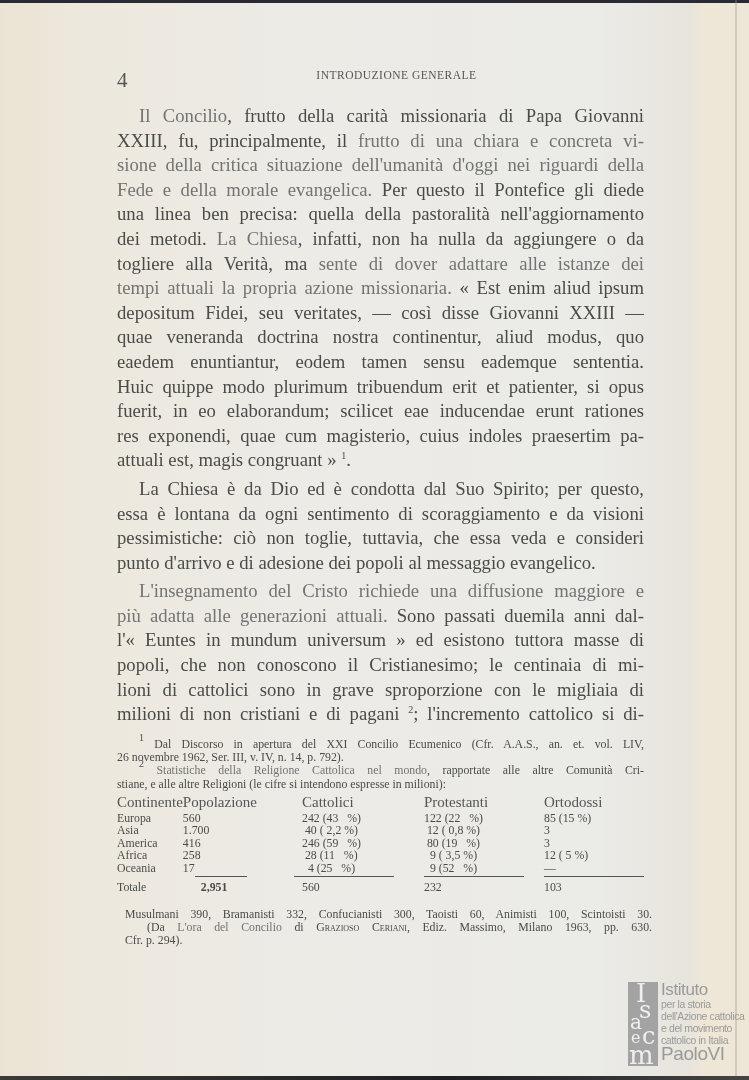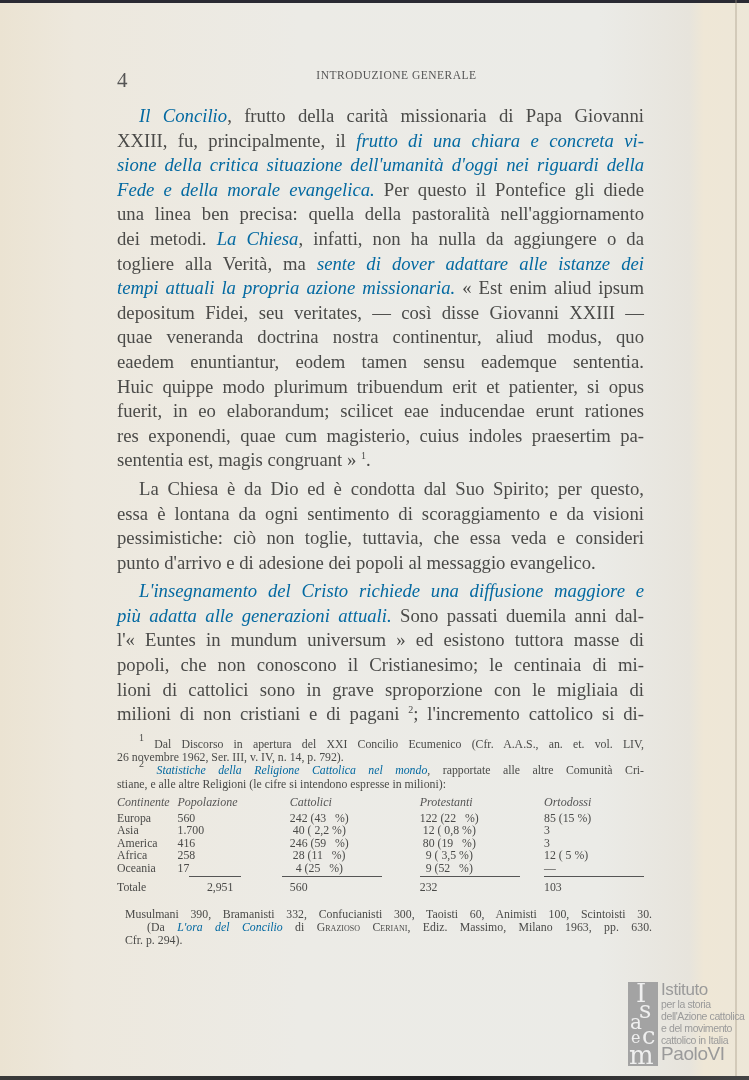--- a/index.html
+++ b/index.html
@@ -13,30 +13,30 @@
   .bottomedge { position:absolute; left:0; bottom:0; width:749px; height:4px; background:linear-gradient(90deg,#3a3a3a 0%, #1f1f22 60%, #444 100%); }
   .fold { position:absolute; left:735px; top:0; width:2px; height:1080px; background:rgba(160,150,130,0.35); }
   .page { position:absolute; left:117px; top:0; width:527px; }
   .running { position:absolute; top:66px; left:0; width:527px; height:20px; }
   .pagenum { position:absolute; left:0; top:2px; font-family:"Liberation Serif", serif; font-size:21px; color:#555; }
   .runtitle { position:absolute; left:16px; width:527px; top:3px; text-align:center; font-family:"Liberation Serif", serif; font-size:11.5px; letter-spacing:0.5px; color:#555; }
   .body { position:absolute; top:104px; left:0; width:527px; font-family:"Liberation Serif", serif; font-size:18.7px; line-height:24.6px; color:#4a4a48; }
   .line { display:block; white-space:nowrap; text-align:justify; text-align-last:justify; height:24.6px; }
   .line.last { text-align-last:left; }
   .line.indent { padding-left:22px; }
-  .it { font-style:italic; color:#0369a1; }
+  .it { color:#737373; }
   sup { font-size:10px; vertical-align:7px; line-height:0; }
   .para-gap { height:4px; }
   .notes { position:absolute; top:738px; left:0; width:527px; font-family:"Liberation Serif", serif; font-size:11.8px; line-height:13.2px; color:#4a4a48; }
   .nline { display:block; white-space:nowrap; text-align:justify; text-align-last:justify; height:13.2px; }
   .nline.last { text-align-last:left; }
   .nline.indent { padding-left:22px; }
   table.stats { position:absolute; top:796px; left:0; width:527px; border-collapse:collapse; font-family:"Liberation Serif", serif; font-size:11.8px; color:#4a4a48; }
   table.stats td, table.stats th { padding:0; height:12.6px; line-height:12.6px; font-weight:normal; white-space:pre; }
-  table.stats th { font-style:italic; font-size:12px; color:#555; padding-bottom:3px; }
+  table.stats th { font-size:15px; color:#555; padding-bottom:3px; }
   .c0 { width:90px; text-align:left; }
   .c1 { width:62px; text-align:left; padding-right:10px !important; }
   .c2 { width:130px; text-align:left; padding-left:35px !important; }
   .c3 { width:120px; text-align:left; padding-left:30px !important; }
   .c4 { text-align:left; padding-left:20px !important; }
   tr.sumline td { height:4px; line-height:4px; }
   .rule { border-top:1px solid #555; }
   tr.total td { padding-top:2px !important; }
   .after { position:absolute; top:908px; left:8px; width:527px; font-family:"Liberation Serif", serif; font-size:11.8px; line-height:13.2px; color:#4a4a48; }
   .sc { font-variant:small-caps; }
@@ -69,21 +69,21 @@
         <span class="line"><span>una linea ben precisa: quella della pastoralità nell'aggiornamento</span></span>
         <span class="line"><span>dei metodi. </span><span class="it">La Chiesa</span><span>, infatti, non ha nulla da aggiungere o da</span></span>
         <span class="line"><span>togliere alla Verità, ma </span><span class="it">sente di dover adattare alle istanze dei</span></span>
         <span class="line"><span class="it">tempi attuali la propria azione missionaria.</span><span> « Est enim aliud ipsum</span></span>
         <span class="line"><span>depositum Fidei, seu veritates, — così disse Giovanni XXIII —</span></span>
         <span class="line"><span>quae veneranda doctrina nostra continentur, aliud modus, quo</span></span>
         <span class="line"><span>eaedem enuntiantur, eodem tamen sensu eademque sententia.</span></span>
         <span class="line"><span>Huic quippe modo plurimum tribuendum erit et patienter, si opus</span></span>
         <span class="line"><span>fuerit, in eo elaborandum; scilicet eae inducendae erunt rationes</span></span>
         <span class="line"><span>res exponendi, quae cum magisterio, cuius indoles praesertim pa-</span></span>
-        <span class="line last"><span>sententia est, magis congruant » </span><sup>1</sup><span>.</span></span>
+        <span class="line last"><span>attuali est, magis congruant » </span><sup>1</sup><span>.</span></span>
         <div class="para-gap"></div>
       </div>
     <div id="p2">
         <span class="line indent"><span>La Chiesa è da Dio ed è condotta dal Suo Spirito; per questo,</span></span>
         <span class="line"><span>essa è lontana da ogni sentimento di scoraggiamento e da visioni</span></span>
         <span class="line"><span>pessimistiche: ciò non toglie, tuttavia, che essa veda e consideri</span></span>
         <span class="line last"><span>punto d'arrivo e di adesione dei popoli al messaggio evangelico.</span></span>
         <div class="para-gap"></div>
       </div>
     <div id="p3">
@@ -155,21 +155,21 @@
         </tr>
         <tr class="sumline">
           <td class="c0"></td>
           <td class="c1"><div class="rule" style="width: 52px; margin-left: 12px;"></div></td>
           <td class="c2"><div class="rule" style="width: 100px; margin-left: -8px;"></div></td>
           <td class="c3"><div class="rule" style="width: 100px;"></div></td>
           <td class="c4"><div class="rule" style="width: 100px;"></div></td>
         </tr>
         <tr class="total">
           <td class="c0">Totale</td>
-          <td class="c1" style="text-align: center; padding-left: 18px;">2,951</td>
+          <td class="c1" style="text-align: left; padding-left: 18px; font-weight: bold;">2,951</td>
           <td class="c2">560</td>
           <td class="c3">232</td>
           <td class="c4">103</td>
         </tr>
       </tbody>
   </table>
 
   <div class="after">
     <div id="after">
         <span class="nline"><span>Musulmani 390, Bramanisti 332, Confucianisti 300, Taoisti 60, Animisti 100, Scintoisti 30.</span></span>

